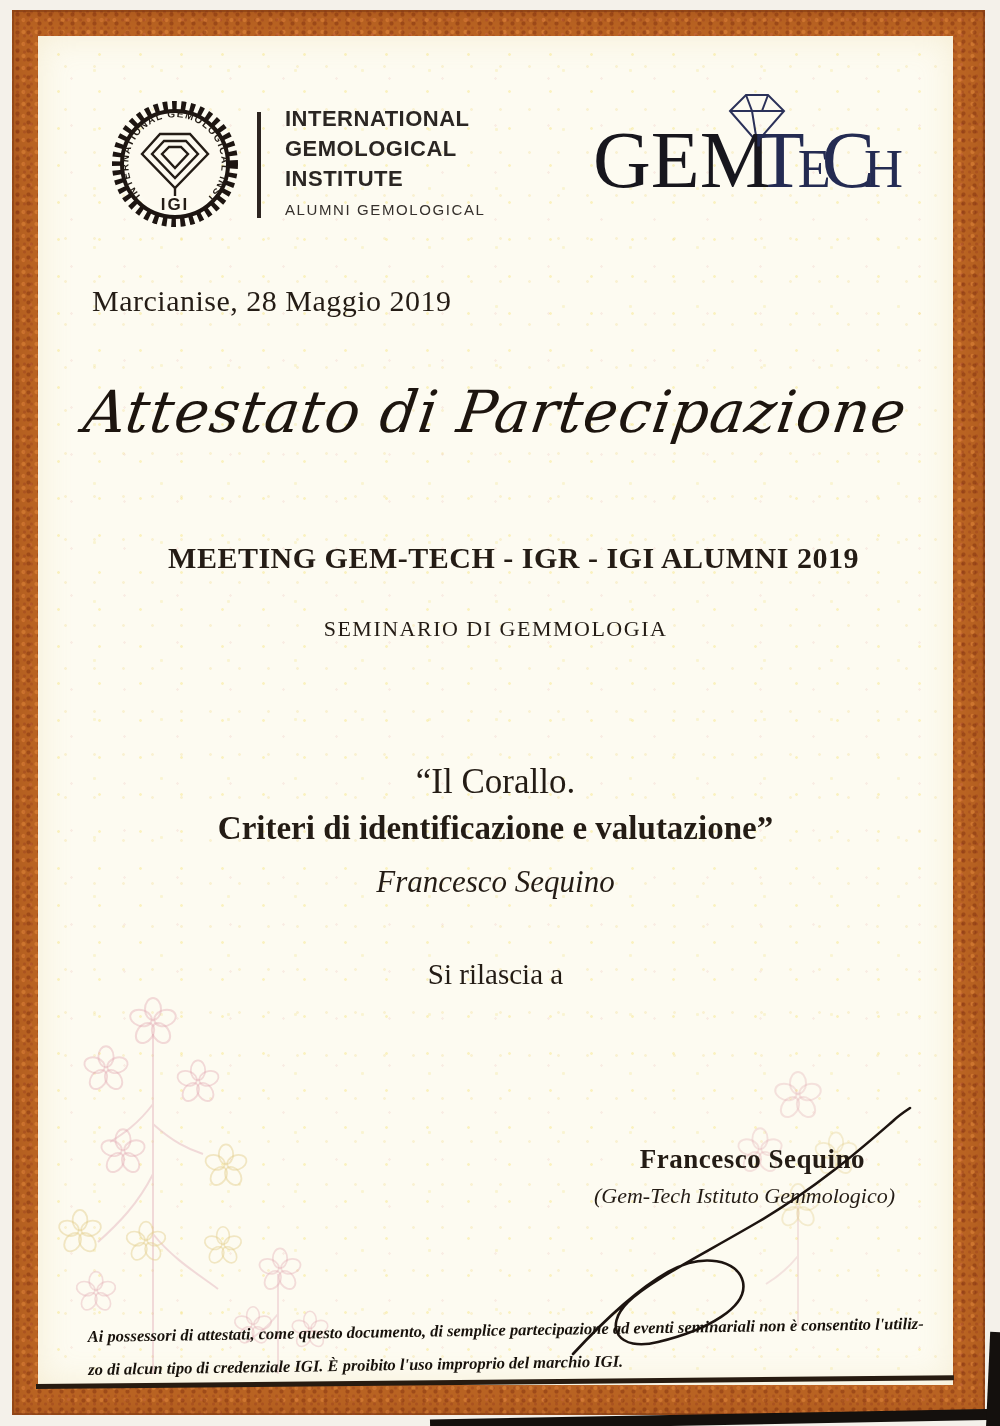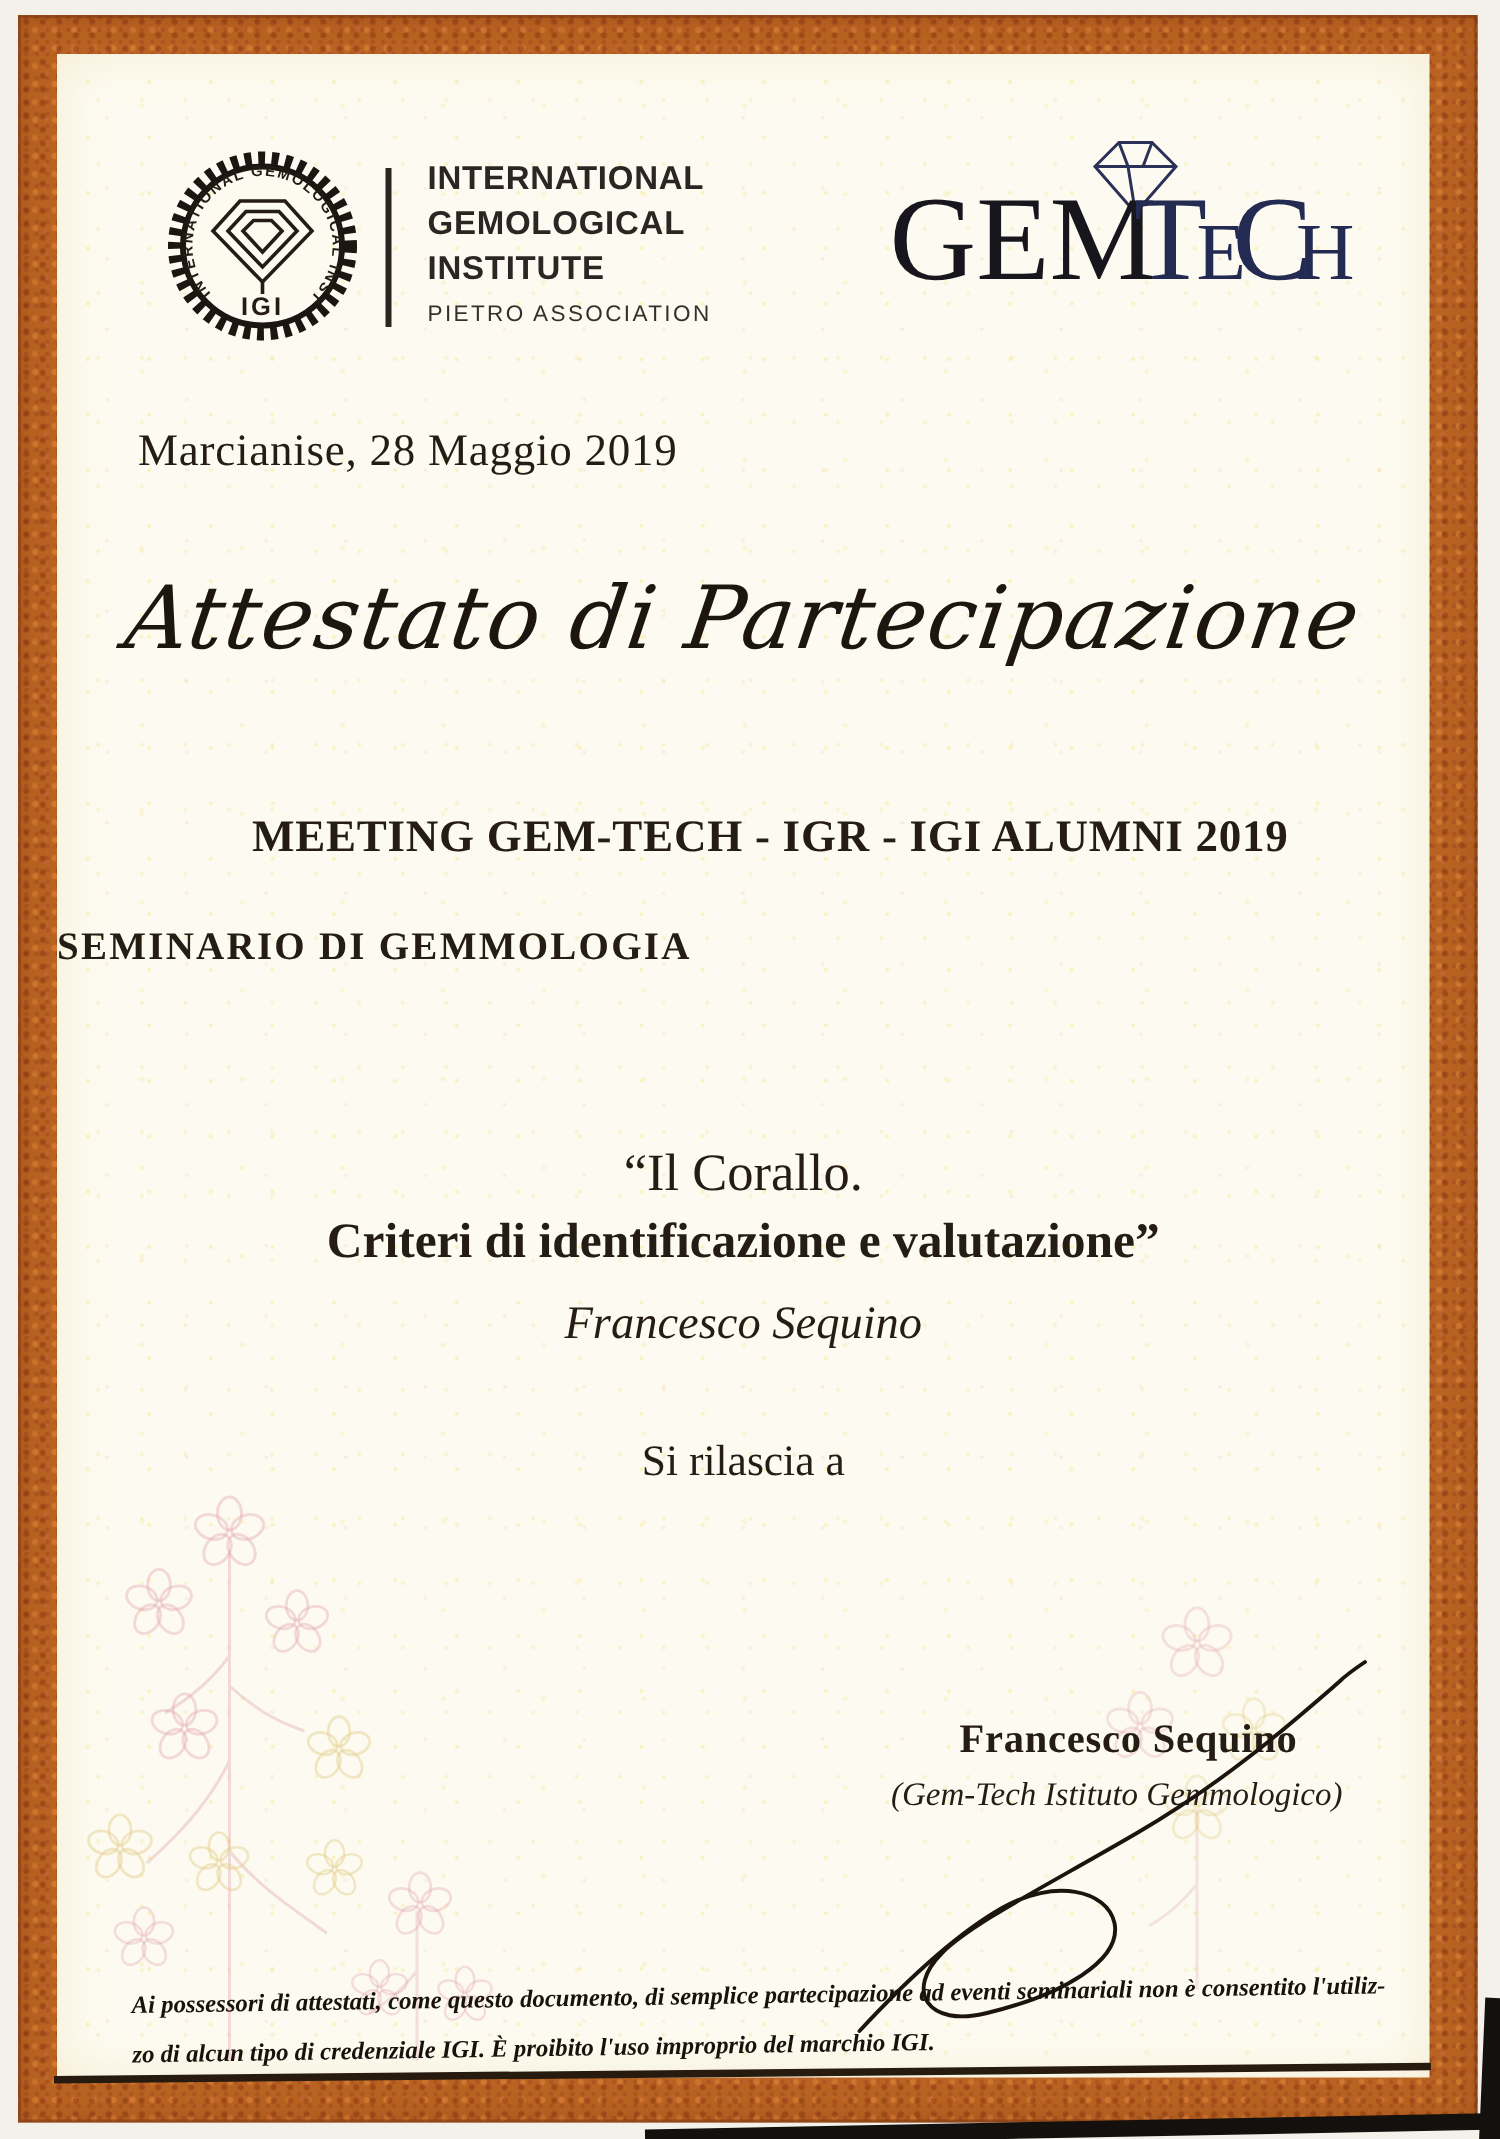--- a/index.html
+++ b/index.html
@@ -57,22 +57,22 @@
   .s-lg{font-size:80px;} .s-sm{font-size:54px;}
   .m-t{margin-left:-15px;} .m-e2{margin-left:-7px;} .m-c{margin-left:-9px;} .m-h{margin-left:-11px;}
   .brand-diamond{position:absolute; left:138px; top:-6px;}
   
   .date-line{position:absolute; left:54px; top:248px; font-size:30px; letter-spacing:.5px;}
   .cert-title{position:absolute; left:0; right:0; top:342px; text-align:center;
     font-family:"DejaVu Serif",serif; font-style:italic; font-size:58px; letter-spacing:1px;
     transform:skewX(-8deg); color:#1d150f;}
   .event-line{position:absolute; left:0; right:0; top:505px; text-align:center;
     font-weight:bold; font-size:30px; letter-spacing:.5px;padding-left:36px;}
-  .seminar-line{position:absolute; left:0; right:0; top:580px; 
-    font-size:26px; letter-spacing:1.5px;font-weight:bold;}
+  .seminar-line{position:absolute; left:0; right:0; top:580px; text-align:center;
+    font-size:22px; letter-spacing:1.5px;}
   .talk-1{position:absolute; left:0; right:0; top:726px; text-align:center;
     font-weight:normal; font-size:35px;}
   .talk-2{position:absolute; left:0; right:0; top:774px; text-align:center;
     font-weight:bold; font-size:33px;}
   .speaker{position:absolute; left:0; right:0; top:828px; text-align:center;
     font-style:italic; font-size:31px;}
   .issued-label{position:absolute; left:0; right:0; top:922px; text-align:center;
     font-size:29px;}
   .recipient{position:absolute; left:0; right:0; top:982px; text-align:center;
     font-style:italic; font-size:36px; letter-spacing:3px;}
@@ -164,21 +164,21 @@
         <text x="0" y="46" text-anchor="middle" font-family="Liberation Sans, sans-serif" font-size="17" font-weight="bold" letter-spacing="2" fill="#241c15">IGI</text>
       </g>
     </svg>
 
     <div class="logo-divider"></div>
 
     <div class="org-block">
       <div class="org-line">INTERNATIONAL</div>
       <div class="org-line">GEMOLOGICAL</div>
       <div class="org-line">INSTITUTE</div>
-      <div class="org-subtitle">PIETRO ASSOCIATION</div>
+      <div class="org-subtitle">ALUMNI GEMOLOGICAL</div>
     </div>
 
     <div class="brand">
       <svg class="brand-diamond" width="72" height="60" viewBox="0 0 72 60">
         <g fill="none" stroke="#2b3159" stroke-width="2">
           <path d="M 9,23 L 25,7 L 47,7 L 63,23 L 36,54 Z"></path>
           <path d="M 9,23 L 63,23 M 25,7 L 31,23 L 36,54 M 47,7 L 41,23"></path>
         </g>
       </svg>
       <div class="brand-letters">

